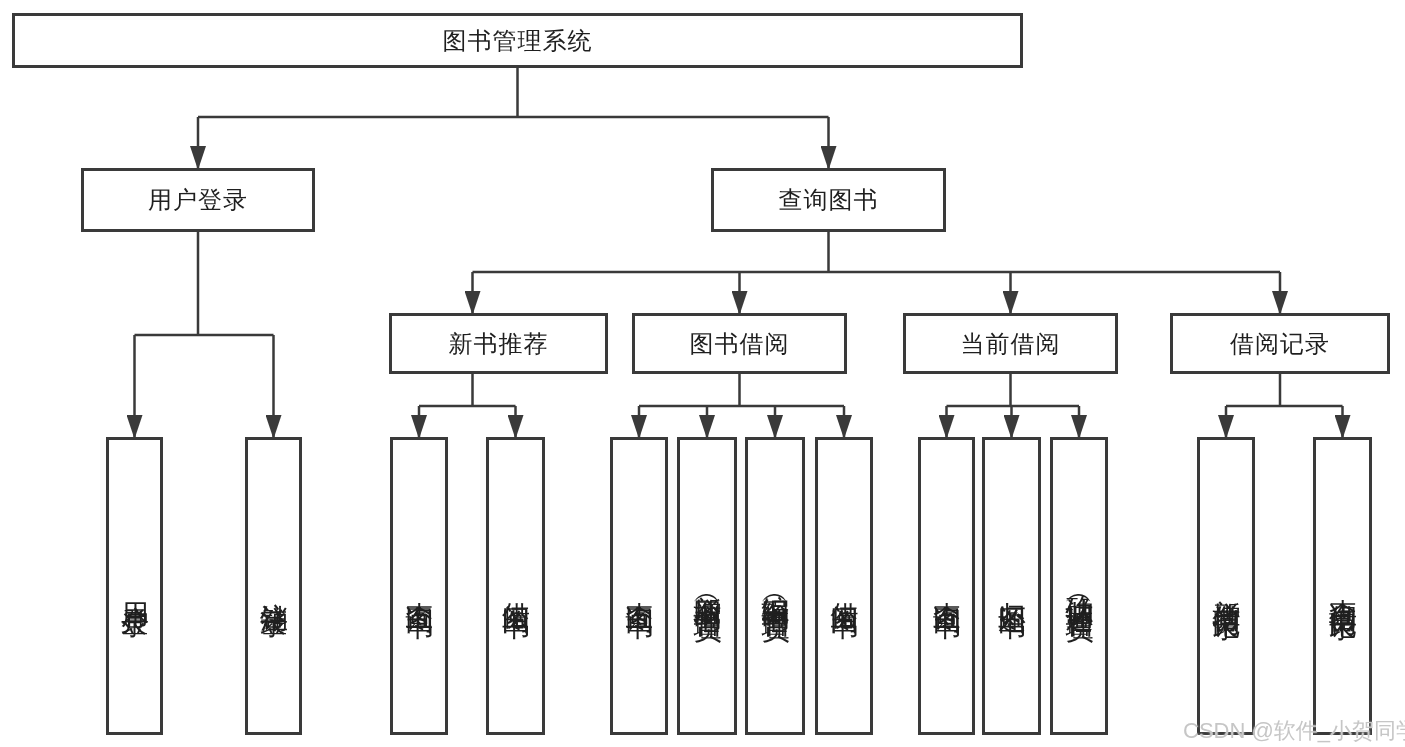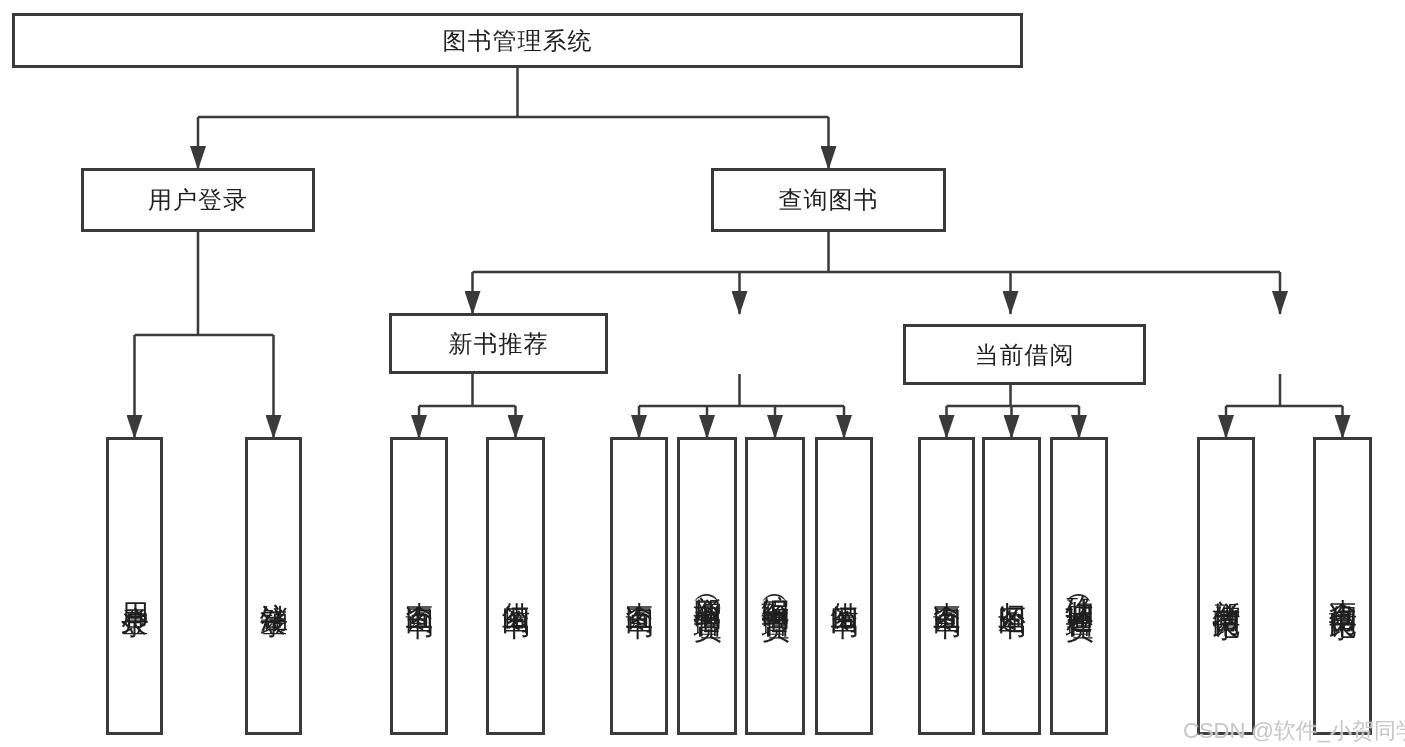--- a/index.html
+++ b/index.html
@@ -97,21 +97,23 @@
       <line x1="1342.5" y1="406" x2="1342.5" y2="438" marker-end="url(#arr)"></line>
     </g>
   </svg>
 
   <div class="node h" style="left:12px; top:13px; width:1011px; height:55px;">图书管理系统</div>
 
   <div class="node h" style="left:81px; top:168px; width:234px; height:64px;">用户登录</div>
   <div class="node h" style="left:711px; top:168px; width:235px; height:64px;">查询图书</div>
 
   <div class="node h" style="left:363px; top:313px; width:219px; height:61px;margin-left:26px;">新书推荐</div>
-  <div class="node h" style="left:903px; top:313px; width:243px; height:61px;margin-top:11px;">当前借阅</div>
+  <div class="node h" style="left:632px; top:313px; width:215px; height:61px;">图书借阅</div>
+  <div class="node h" style="left:903px; top:313px; width:215px; height:61px;">当前借阅</div>
+  <div class="node h" style="left:1170px; top:313px; width:220px; height:61px;">借阅记录</div>
 
   <div class="node v" style="left:106px; top:437px; width:57px; height:298px;">用户登录</div>
   <div class="node v" style="left:245px; top:437px; width:57px; height:298px;">注销登录</div>
 
   <div class="node v" style="left:390px; top:437px; width:58px; height:298px;">查询图书</div>
   <div class="node v" style="left:486px; top:437px; width:59px; height:298px;">借阅图书</div>
 
   <div class="node v" style="left:610px; top:437px; width:58px; height:298px;">查询图书</div>
   <div class="node v" style="left:677px; top:437px; width:60px; height:298px;">新增图书（管理员）</div>
   <div class="node v" style="left:745px; top:437px; width:60px; height:298px;">编辑图书（管理员）</div>

